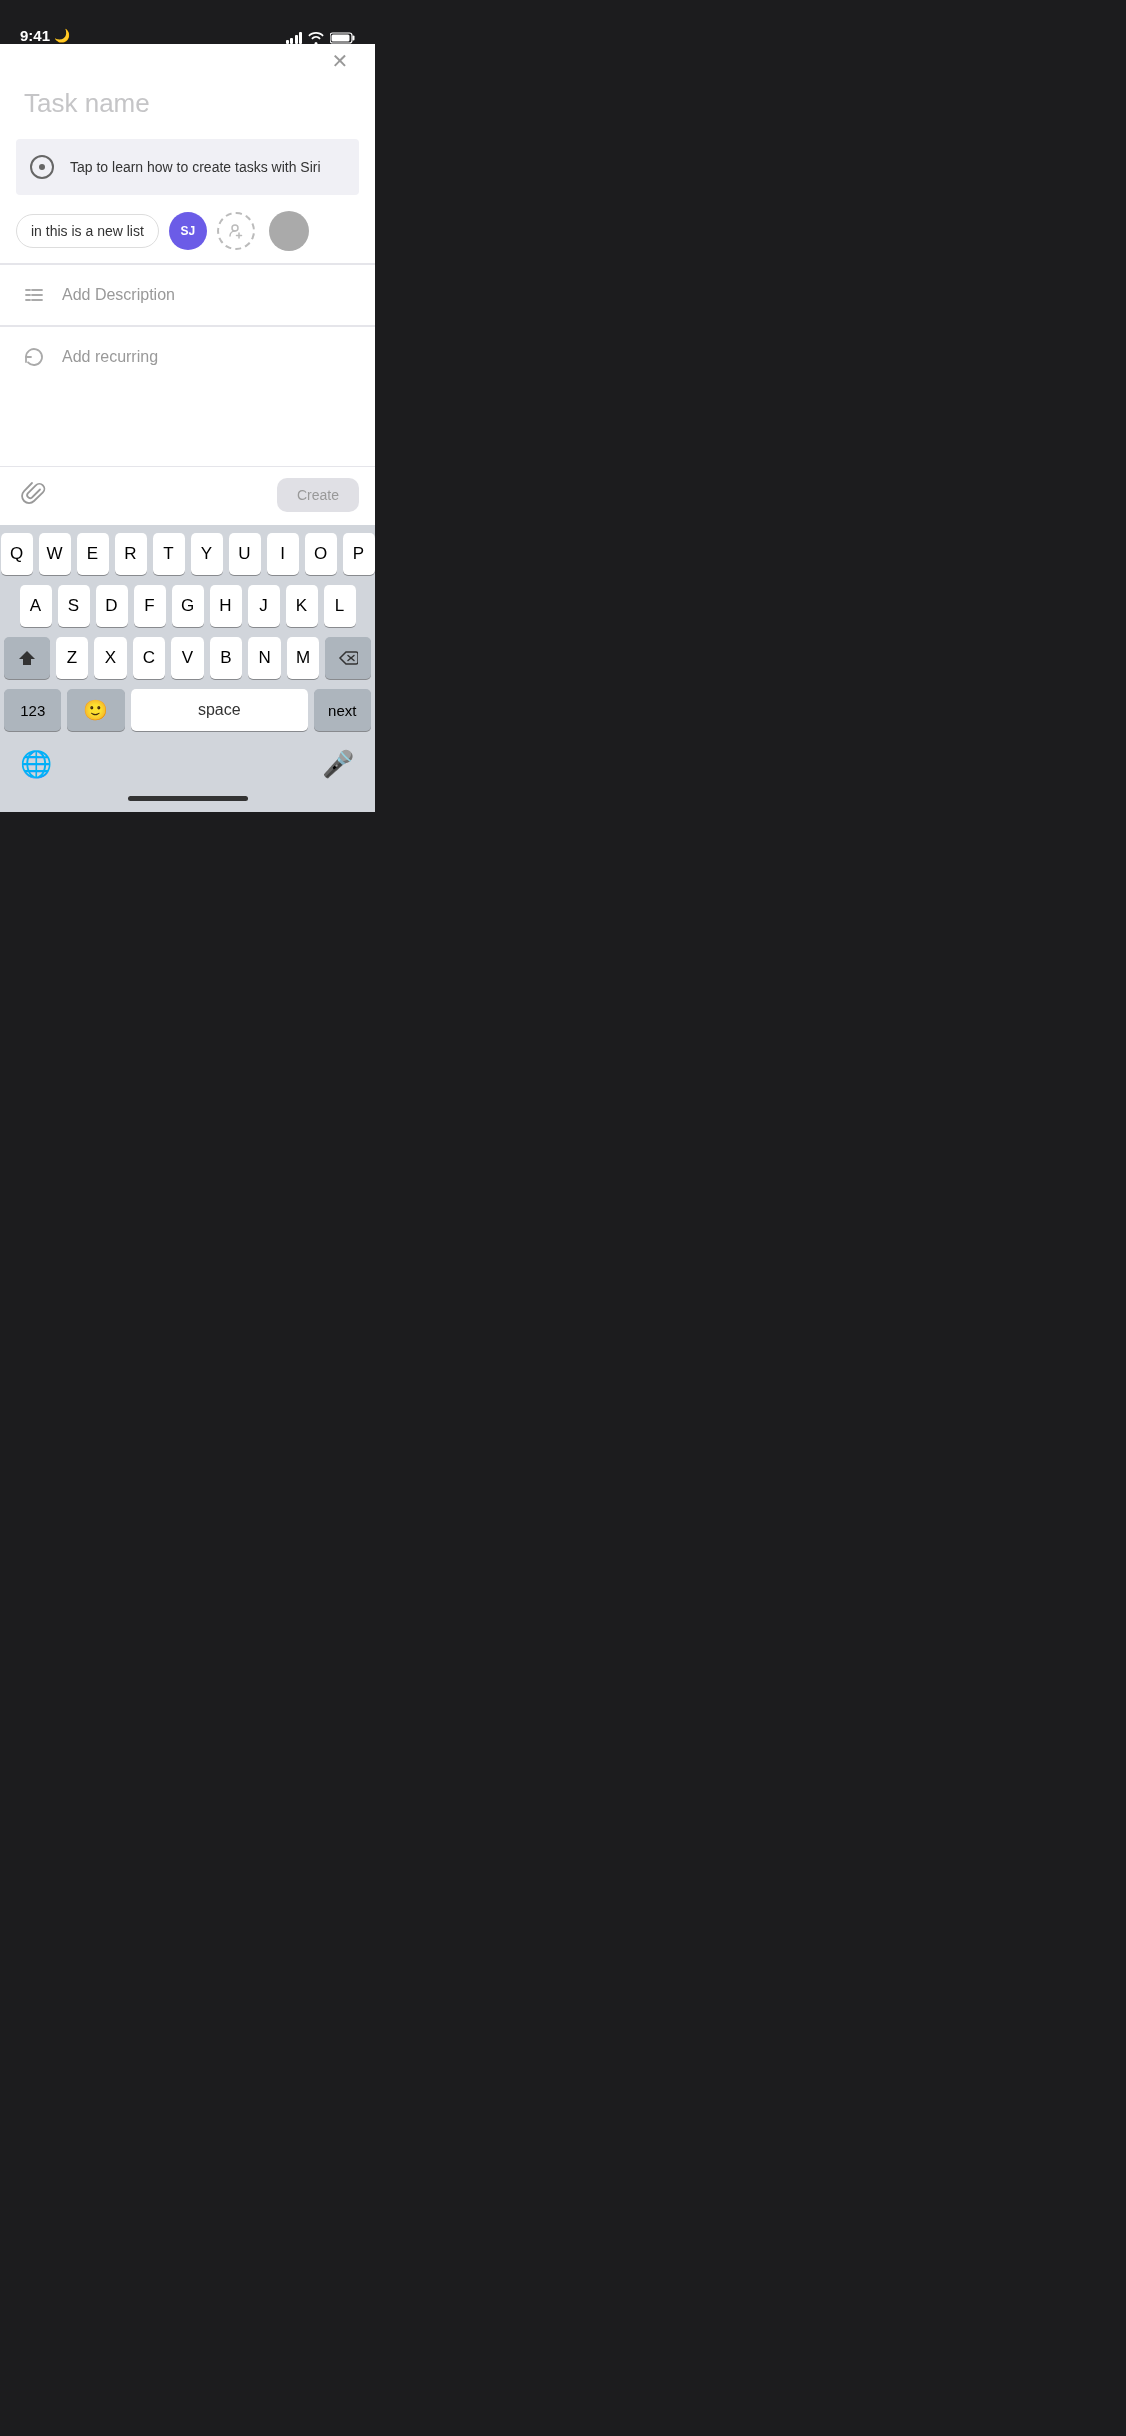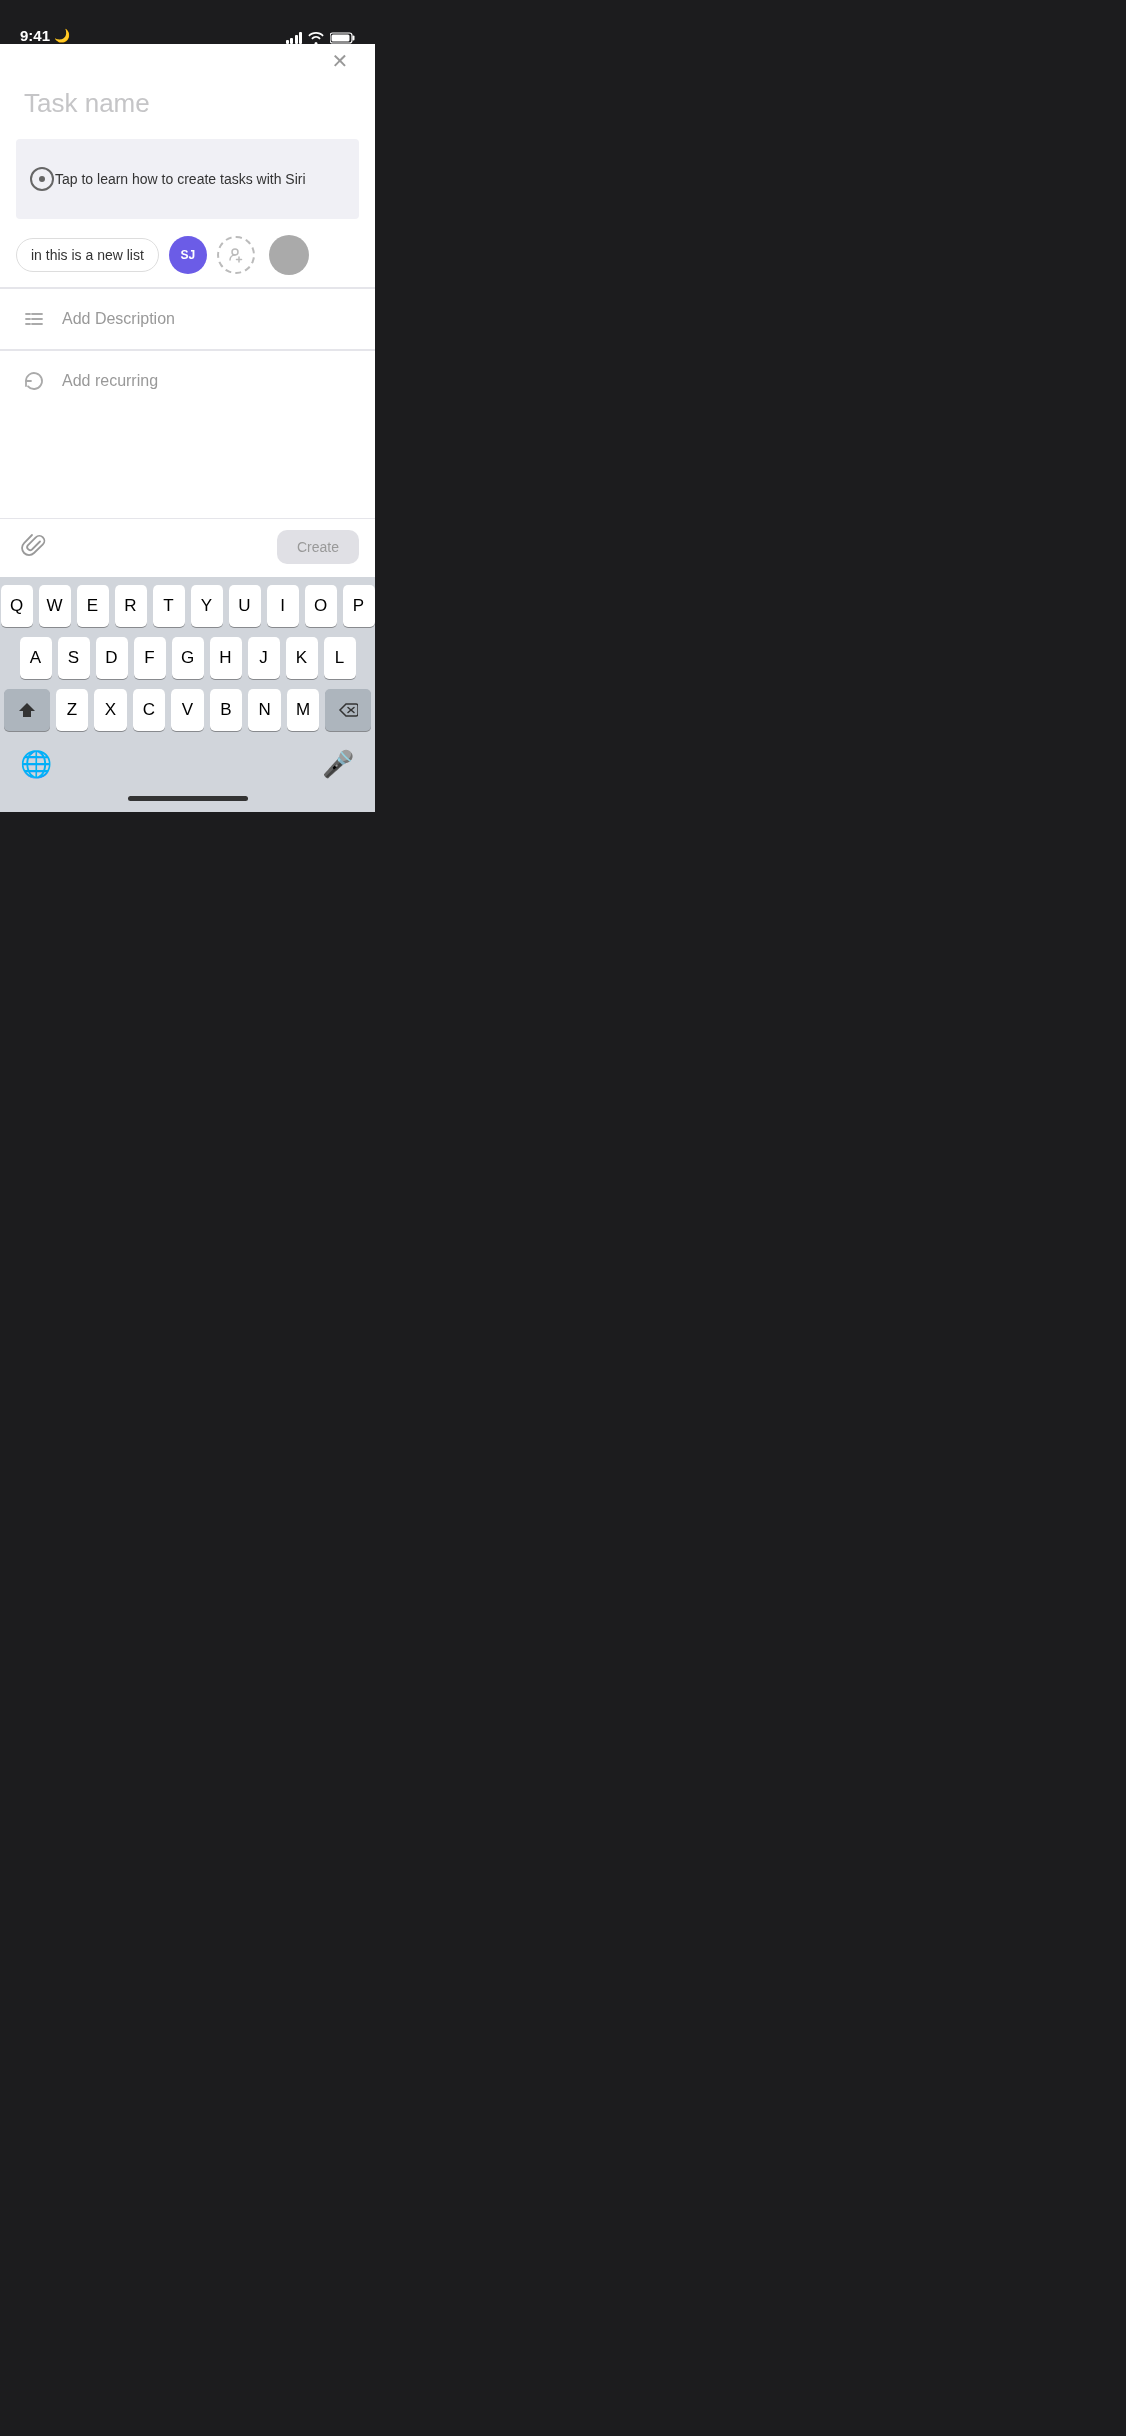--- a/index.html
+++ b/index.html
@@ -104,24 +104,24 @@
     }
     .task-name-input::placeholder {
       color: #c5c5c7;
     }
 
     
     .siri-banner {
       margin: 0 16px 16px 16px;
       background: #f0f0f5;
       border-radius: 4px;
-      padding: 28px 14px;
-      display: flex;
-      align-items: center;
-      gap: 1px;
+      padding: 16px 14px;
+      display: flex;
+      align-items: center;
+      gap: 16px;
       cursor: pointer;
     }
     .siri-icon {
       width: 24px;
       height: 24px;
       border: 2px solid #666;
       border-radius: 50%;
       display: flex;
       align-items: center;
       justify-content: center;
@@ -498,20 +498,26 @@
       <div class="key">M</div>
       <div class="key delete" style="min-width:42px; flex:1.4;">
         <svg width="20" height="16" viewBox="0 0 20 16">
           <path d="M8 2H18a2 2 0 0 1 2 2v8a2 2 0 0 1-2 2H8L2 8z" stroke="#333" stroke-width="1.5" fill="none"></path>
           <line x1="10" y1="5.5" x2="16" y2="10.5" stroke="#333" stroke-width="1.5" stroke-linecap="round"></line>
           <line x1="16" y1="5.5" x2="10" y2="10.5" stroke="#333" stroke-width="1.5" stroke-linecap="round"></line>
         </svg>
       </div>
     </div>
 
+    <div class="keyboard-row">
+      <div class="key gray" style="flex:1.3; font-size:15px;">123</div>
+      <div class="key gray" style="flex:1.3; font-size:20px;">🙂</div>
+      <div class="key space">space</div>
+      <div class="key next-key" style="flex:1.3; font-size:15px;">next</div>
+    </div>
 
     <div class="keyboard-bottom">
       <div class="kb-bottom-icon">🌐</div>
       <div class="kb-bottom-icon">🎤</div>
     </div>
 
   </div>
 
   <div class="home-indicator">
     <div class="home-bar"></div>

